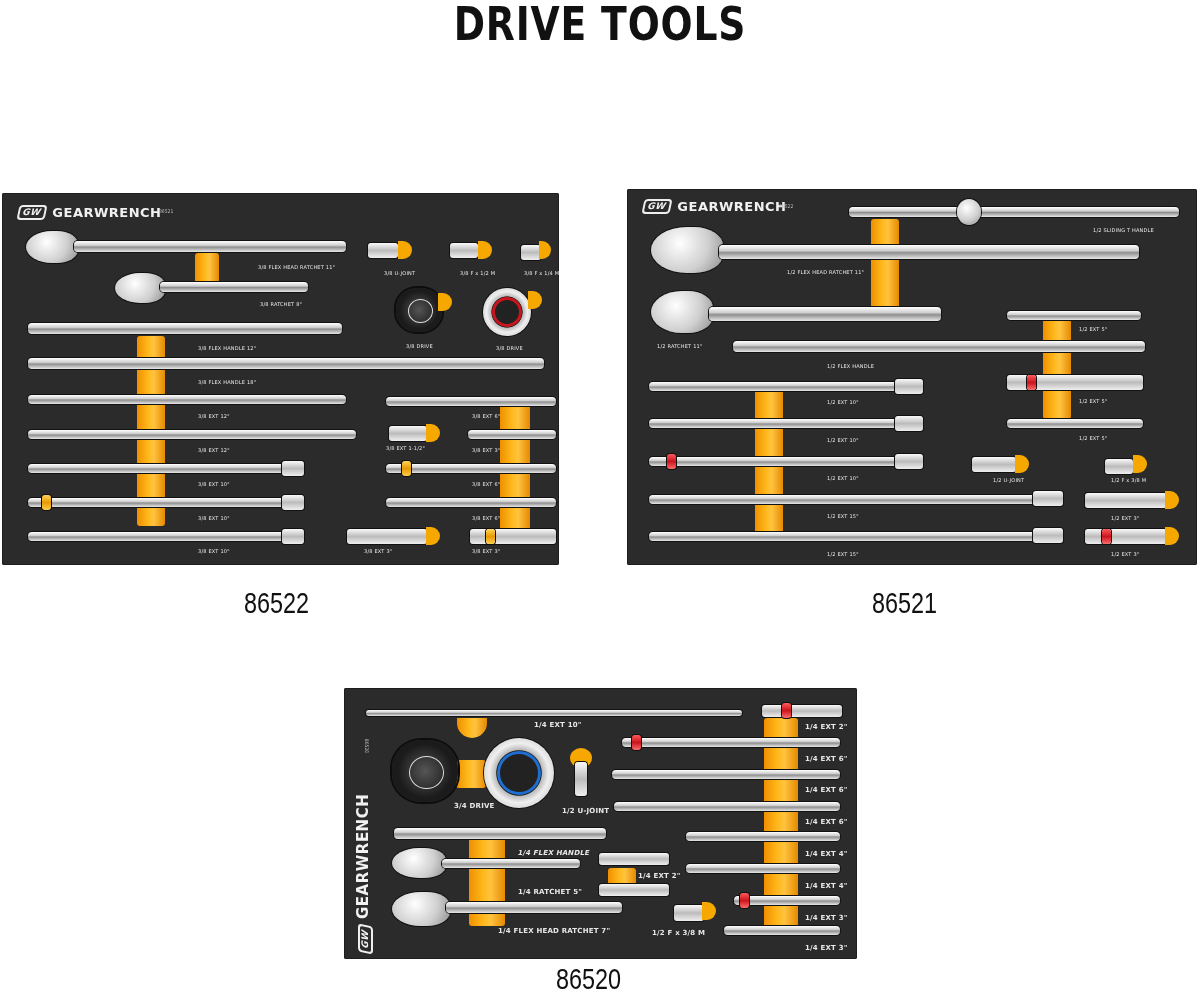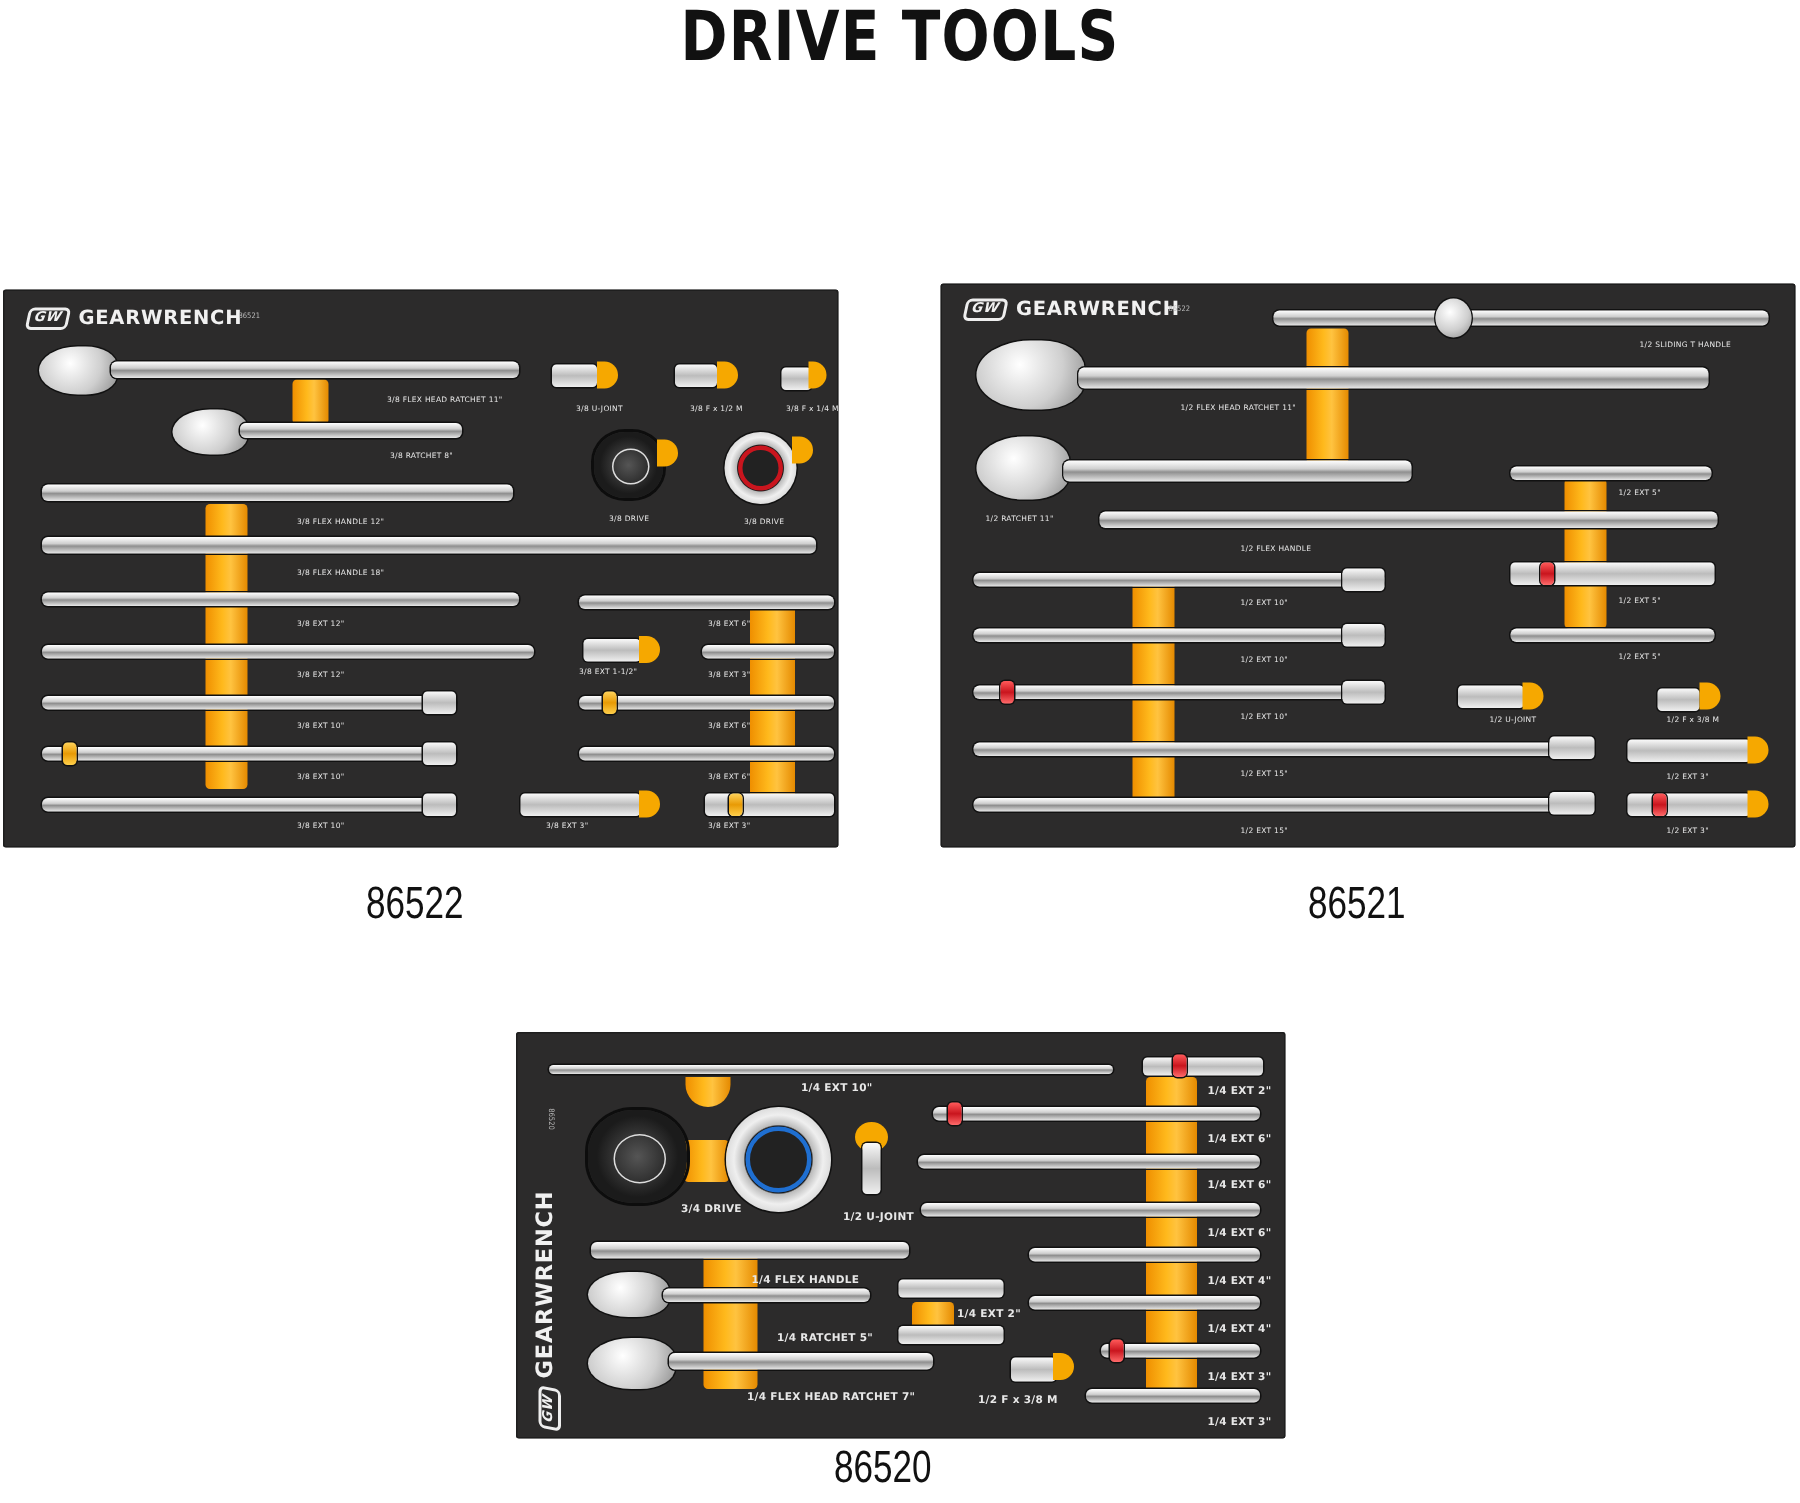--- a/index.html
+++ b/index.html
@@ -193,21 +193,21 @@
   <div class="knob" style="left:48px;top:52px;width:66px;height:62px;"></div>
   <div class="dial" style="left:140px;top:50px;width:70px;height:70px;">
       <div class="inner" style="border-color:#1f6fd1;"></div>
     </div>
   <div class="lbl big" style="left:110px;top:114px;">3/4 DRIVE</div>
   <div class="cap" style="left:226px;top:60px;width:22px;height:20px;border-radius:50%;"></div>
   <div class="sock" style="left:231px;top:74px;width:12px;height:34px;"></div>
   <div class="lbl big" style="left:218px;top:119px;">1/2 U-JOINT</div>
 
   <div class="bar" style="left:50px;top:140px;width:212px;height:11px;"></div>
-  <div class="lbl big" style="left:157px;top:161px;">1/4 FLEX HANDLE</div>
+  <div class="lbl big" style="left:174px;top:161px;font-style:italic;">1/4 FLEX HANDLE</div>
   <div class="head" style="left:48px;top:160px;width:54px;height:30px;"></div>
   <div class="bar" style="left:98px;top:171px;width:138px;height:9px;"></div>
   <div class="lbl big" style="left:174px;top:200px;">1/4 RATCHET 5"</div>
   <div class="head" style="left:48px;top:204px;width:58px;height:34px;"></div>
   <div class="bar" style="left:102px;top:214px;width:176px;height:11px;"></div>
   <div class="lbl big" style="left:154px;top:239px;">1/4 FLEX HEAD RATCHET 7"</div>
 
   <div class="sock" style="left:255px;top:165px;width:70px;height:12px;"></div>
   <div class="lbl big" style="left:294px;top:184px;">1/4 EXT 2"</div>
   <div class="sock" style="left:255px;top:196px;width:70px;height:12px;"></div>

